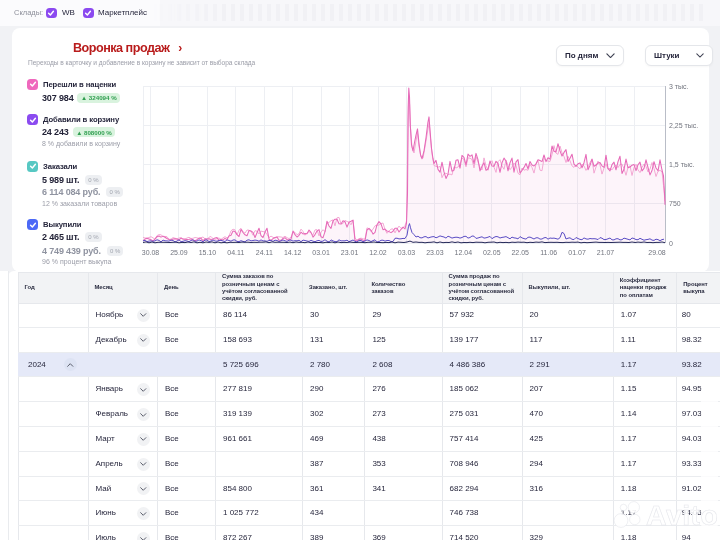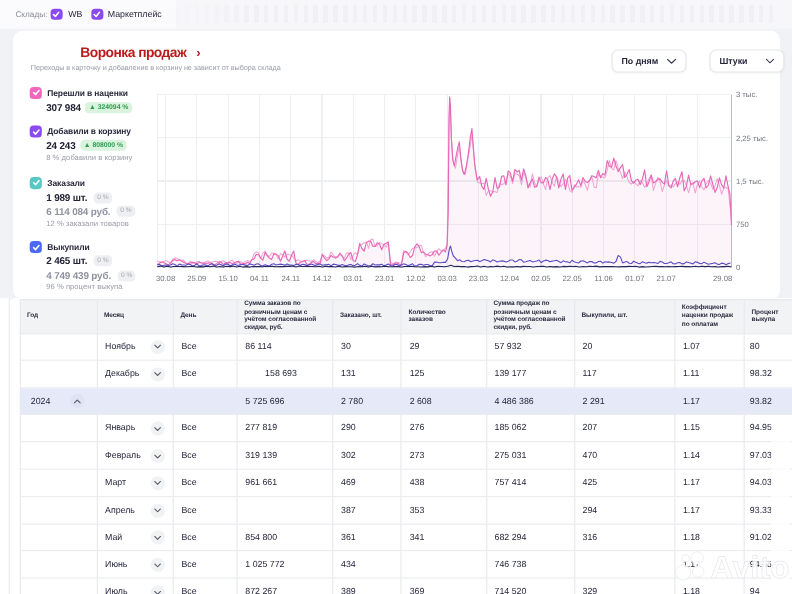--- a/index.html
+++ b/index.html
@@ -94,21 +94,21 @@
 <div class="fsub" style="top:140px">8 % добавили в корзину</div>
 <div class="fg" style="top:160.5px">
       <span class="cb" style="background:#57c8c3">
         <svg width="8" height="8" viewBox="0 0 10 10">
           <path d="M2 5.2L4.2 7.4L8 2.8" stroke="#fff" stroke-width="1.8" fill="none" stroke-linecap="round" stroke-linejoin="round"></path>
         </svg>
       </span>
       <span class="fl">Заказали</span>
     </div>
 <div class="fnum" style="top:174.5px">
-      <b>1 989 шт.</b>
+      <b>5 989 шт.</b>
       <span class="badge n">0 %</span>
     </div>
 <div class="fnum" style="top:186.5px">
       <b class="grey">6 114 084 руб.</b>
       <span class="badge n">0 %</span>
     </div>
 <div class="fsub" style="top:199.5px">12 % заказали товаров</div>
 <div class="fg" style="top:219px">
       <span class="cb" style="background:#4c69f6">
         <svg width="8" height="8" viewBox="0 0 10 10">
@@ -259,21 +259,21 @@
           <div class="bline"></div>
         </div>
         <div class="tr" style="top:56.8px">
           <div class="td" style="padding-left:10.5px;left:9.5px;width:70.0px"></div>
           <div class="td" style="left:79.5px;width:69.5px">Декабрь<span class="chev">
               <svg width="6.5" height="4" viewBox="0 0 10 6">
                 <path d="M1 1l4 4 4-4" stroke="#565968" stroke-width="1.5" fill="none" stroke-linecap="round"></path>
               </svg>
             </span></div>
           <div class="td" style="left:149px;width:58px">Все</div>
-          <div class="td" style="left:225px;width:87px">158 693</div>
+          <div class="td" style="left:207px;width:87px">158 693</div>
           <div class="td" style="left:294px;width:62.39999999999998px">131</div>
           <div class="td" style="left:356.4px;width:77.20000000000005px">125</div>
           <div class="td" style="left:433.6px;width:80.0px">139 177</div>
           <div class="td" style="left:513.6px;width:91.19999999999993px">117</div>
           <div class="td" style="left:604.8px;width:63.40000000000009px">1.11</div>
           <div class="td" style="padding-left:5.5px;left:668.2px;width:63.799999999999955px">98.32</div>
           <div class="bline"></div>
         </div>
         <div class="tr" style="top:81.6px">
           <div class="hlbg"></div>
@@ -347,20 +347,21 @@
         <div class="tr" style="top:180.8px">
           <div class="td" style="padding-left:10.5px;left:9.5px;width:70.0px"></div>
           <div class="td" style="left:79.5px;width:69.5px">Апрель<span class="chev">
               <svg width="6.5" height="4" viewBox="0 0 10 6">
                 <path d="M1 1l4 4 4-4" stroke="#565968" stroke-width="1.5" fill="none" stroke-linecap="round"></path>
               </svg>
             </span></div>
           <div class="td" style="left:149px;width:58px">Все</div>
           <div class="td" style="left:294px;width:62.39999999999998px">387</div>
           <div class="td" style="left:356.4px;width:77.20000000000005px">353</div>
+          <div class="td" style="left:433.6px;width:80.0px">708 946</div>
           <div class="td" style="left:513.6px;width:91.19999999999993px">294</div>
           <div class="td" style="left:604.8px;width:63.40000000000009px">1.17</div>
           <div class="td" style="padding-left:5.5px;left:668.2px;width:63.799999999999955px">93.33</div>
           <div class="bline"></div>
         </div>
         <div class="tr" style="top:205.6px">
           <div class="td" style="padding-left:10.5px;left:9.5px;width:70.0px"></div>
           <div class="td" style="left:79.5px;width:69.5px">Май<span class="chev">
               <svg width="6.5" height="4" viewBox="0 0 10 6">
                 <path d="M1 1l4 4 4-4" stroke="#565968" stroke-width="1.5" fill="none" stroke-linecap="round"></path>

